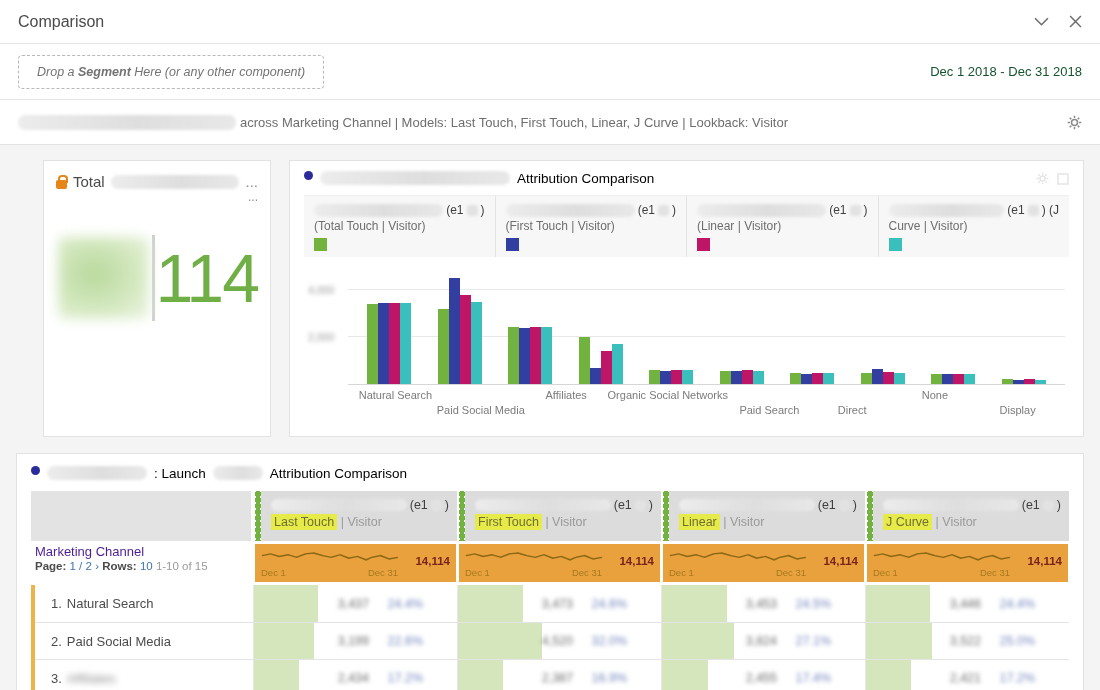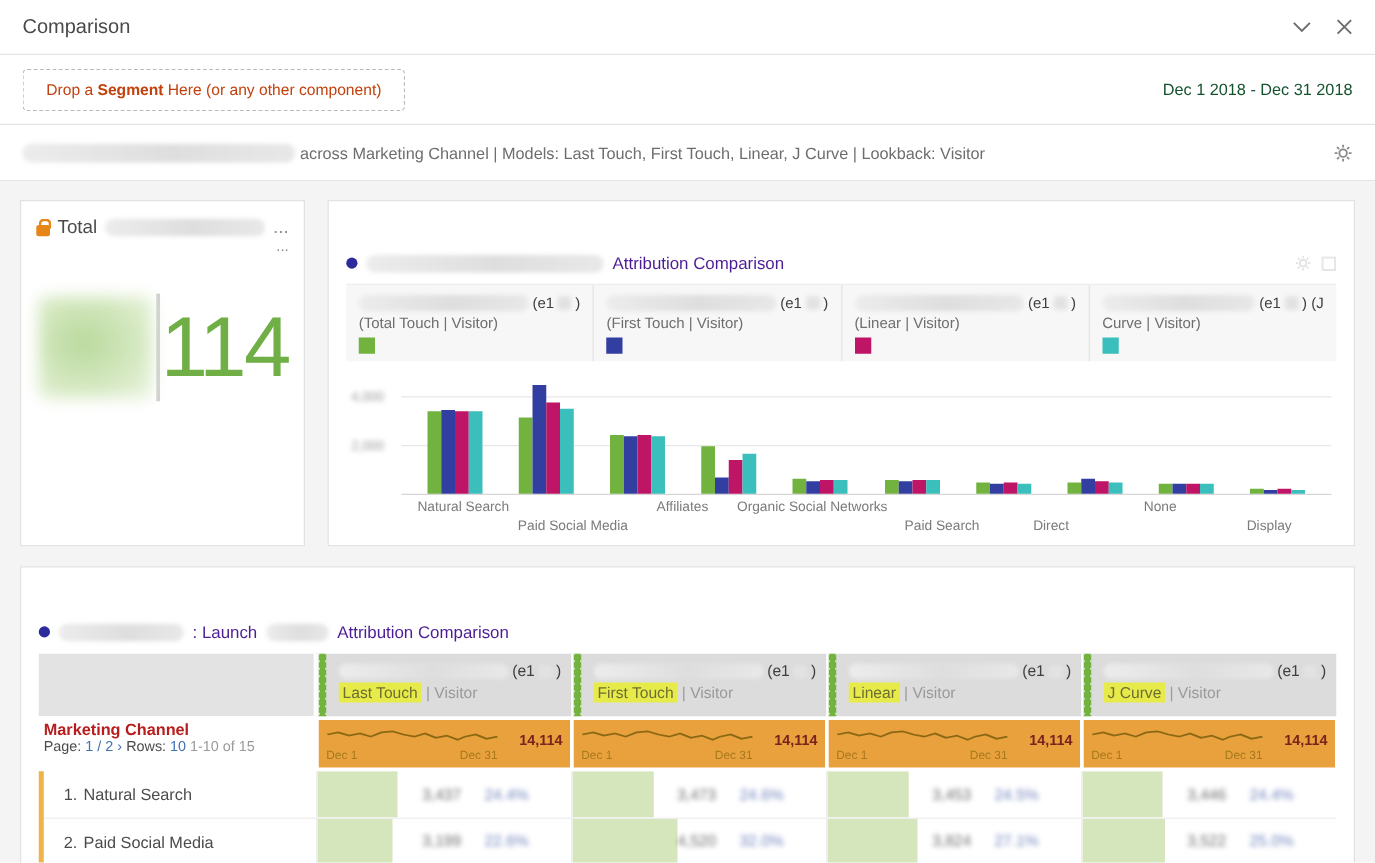--- a/index.html
+++ b/index.html
@@ -3,47 +3,47 @@
 <meta charset="utf-8">
 <style>
   html,body{margin:0;padding:0;width:1100px;height:690px;overflow:hidden;background:#fff;
     font-family:"Liberation Sans","DejaVu Sans",sans-serif;color:#4b4b4b;-webkit-font-smoothing:antialiased;}
   *{box-sizing:border-box;}
   
   .titlebar{height:44px;display:flex;align-items:center;justify-content:space-between;padding:0 18px;border-bottom:1px solid #e4e4e4;}
   .titlebar h1{font-size:16px;font-weight:400;margin:0;color:#4a4a4a;}
   .titlebar .ticons{display:flex;align-items:center;gap:20px;}
   .subbar{height:56px;display:flex;align-items:center;justify-content:space-between;padding:0 18px;border-bottom:1px solid #e4e4e4;}
-  .dropzone{border:1px dashed #b9b9b9;border-radius:4px;padding:9px 18px;font-size:12.5px;color:#c2410c;background:#fff;}
+  .dropzone{border:1px dashed #b9b9b9;border-radius:4px;padding:9px 18px;font-size:12.5px;font-style:italic;color:#737373;background:#fff;}
   .dropzone b{font-weight:700;}
   .daterange{font-size:13px;color:#14532d;}
   .descrow{height:45px;display:flex;align-items:center;justify-content:space-between;padding:0 18px;border-bottom:1px solid #e4e4e4;font-size:13px;color:#6e6e6e;}
   .descleft{display:flex;align-items:center;gap:4px;}
   
   .redact{display:inline-block;background:linear-gradient(90deg,#ececec,#dedede 55%,#e8e8e8);border-radius:7px;filter:blur(1.6px);vertical-align:middle;}
   .blur2{filter:blur(2.2px);}
   .blur3{filter:blur(3px);}
   
   .content{background:#f4f4f4;height:545px;padding:15px 16px;}
   .row1{display:flex;gap:18px;height:277px;}
   .panel{background:#fff;border:1px solid #e2e2e2;}
   
-  .card{width:228px;padding:12px 12px 10px;display:flex;flex-direction:column;}
+  .card{width:228px;padding:12px 12px 10px;display:flex;flex-direction:column;margin-left:27px;}
   .cardhead{display:flex;align-items:center;gap:6px;font-size:15px;}
   .lock{width:11px;height:9px;background:#E68619;border-radius:2px;position:relative;margin-top:5px;}
   .lock::before{content:'';position:absolute;top:-5px;left:1.5px;width:6px;height:6px;border:2px solid #E68619;border-bottom:none;border-radius:4px 4px 0 0;}
   .carddots{text-align:right;color:#8a8a8a;font-size:12px;line-height:8px;margin-top:3px;}
   .bignum{display:flex;align-items:center;margin:34px 0 0 2px;}
   .numblob{width:96px;height:82px;background:radial-gradient(ellipse at 40% 45%,#b9d99c 0%,#d4e8c0 55%,#ecf5e2 100%);filter:blur(6px);border-radius:6px;}
   .caret{width:3px;height:86px;background:#cfcfcf;margin:0 1px 0 3px;}
   .numvis{font-size:68px;line-height:1;color:#6FAF45;letter-spacing:-2px;font-weight:400;}
   .cardfoot{margin-top:auto;text-align:center;font-size:12.5px;color:#6e6e6e;padding-bottom:4px;}
   
   .chartpanel{flex:1;padding:10px 14px 6px;display:flex;flex-direction:column;position:relative;}
-  .ptitle{display:flex;align-items:center;gap:7px;font-size:13.5px;color:#4c1d95;margin-top:32px;}
+  .ptitle{display:flex;gap:7px;font-size:13.5px;color:#000000;}
   .pdot{width:9px;height:9px;border-radius:50%;background:#2B2B9B;flex:0 0 auto;}
   .pticons{margin-left:auto;display:flex;gap:8px;}
   .legend{display:flex;background:#f7f7f7;margin-top:9px;border-top:1px solid #efefef;}
   .lcol{flex:1;padding:7px 10px 6px;border-left:1px solid #e3e3e3;font-size:12px;color:#6e6e6e;}
   .lcol:first-child{border-left:none;}
   .lline1{display:flex;align-items:center;gap:3px;color:#3f3f3f;white-space:nowrap;}
   .lline1 .redact{height:13px;flex:1;min-width:90px;}
   .rspot{display:inline-block;width:11px;height:11px;background:#e2e2e2;border-radius:3px;filter:blur(1.5px);}
   .lline2{margin-top:2px;}
   .lsw{width:13px;height:13px;margin-top:5px;}
@@ -64,23 +64,23 @@
   .thead{margin-top:10px;}
   .hempty{background:#e3e3e3;border-right:2px solid #fff;}
   .hcell{background:#dcdcdc;border-left:2px solid #fff;position:relative;padding:7px 8px 6px 16px;font-size:12.5px;height:50px;}
   .hgrip{position:absolute;left:0;top:0;bottom:0;width:6px;background-color:#72B340;background-image:radial-gradient(circle,rgba(255,255,255,.95) 0.9px,transparent 1.1px);background-size:6px 6px;background-position:3px 3px;}
   .hline1{display:flex;align-items:center;gap:3px;color:#3f3f3f;white-space:nowrap;}
   .hline1 .redact{height:12px;flex:1;min-width:70px;}
   .hline2{margin-top:3px;color:#9a9a9a;}
   .hl{background:#E7EB49;color:#6E6E33;padding:1px 3px;}
   .metarow{height:44px;}
   .mcell{background:#fff;padding:3px 6px 0 4px;}
-  .mtitle{font-size:13px;font-weight:700;color:#b91c1c;}
+  .mtitle{font-size:13px;font-weight:400;color:#4c1d95;}
   .mmeta{font-size:11.5px;color:#9b9b9b;margin-top:1px;}
-  .mmeta b{color:#4b4b4b;font-weight:400;margin-top:32px;}
+  .mmeta b{color:#4b4b4b;font-weight:700;margin-top:32px;}
   .mlink{color:#3F74B3;}
   .scell{padding:3px 1px 2px 2px;background:#fff;}
   .sband{position:relative;height:38px;background:#E9A13E;}
   .sband svg{position:absolute;left:4px;top:4px;width:72%;height:22px;}
   .sd{position:absolute;bottom:4px;font-size:9.5px;color:#A5791C;}
   .sd1{left:6px;} .sd2{right:58px;}
   .stotal{position:absolute;right:6px;top:11px;font-size:11.5px;font-weight:700;color:#7A231D;}
   .tbody{position:relative;}
   .tbody::before{content:'';position:absolute;left:0;top:0;bottom:0;width:4px;background:#EDB44A;z-index:3;}
   .drow{border-top:1px solid #e4e4e4;height:37px;}

